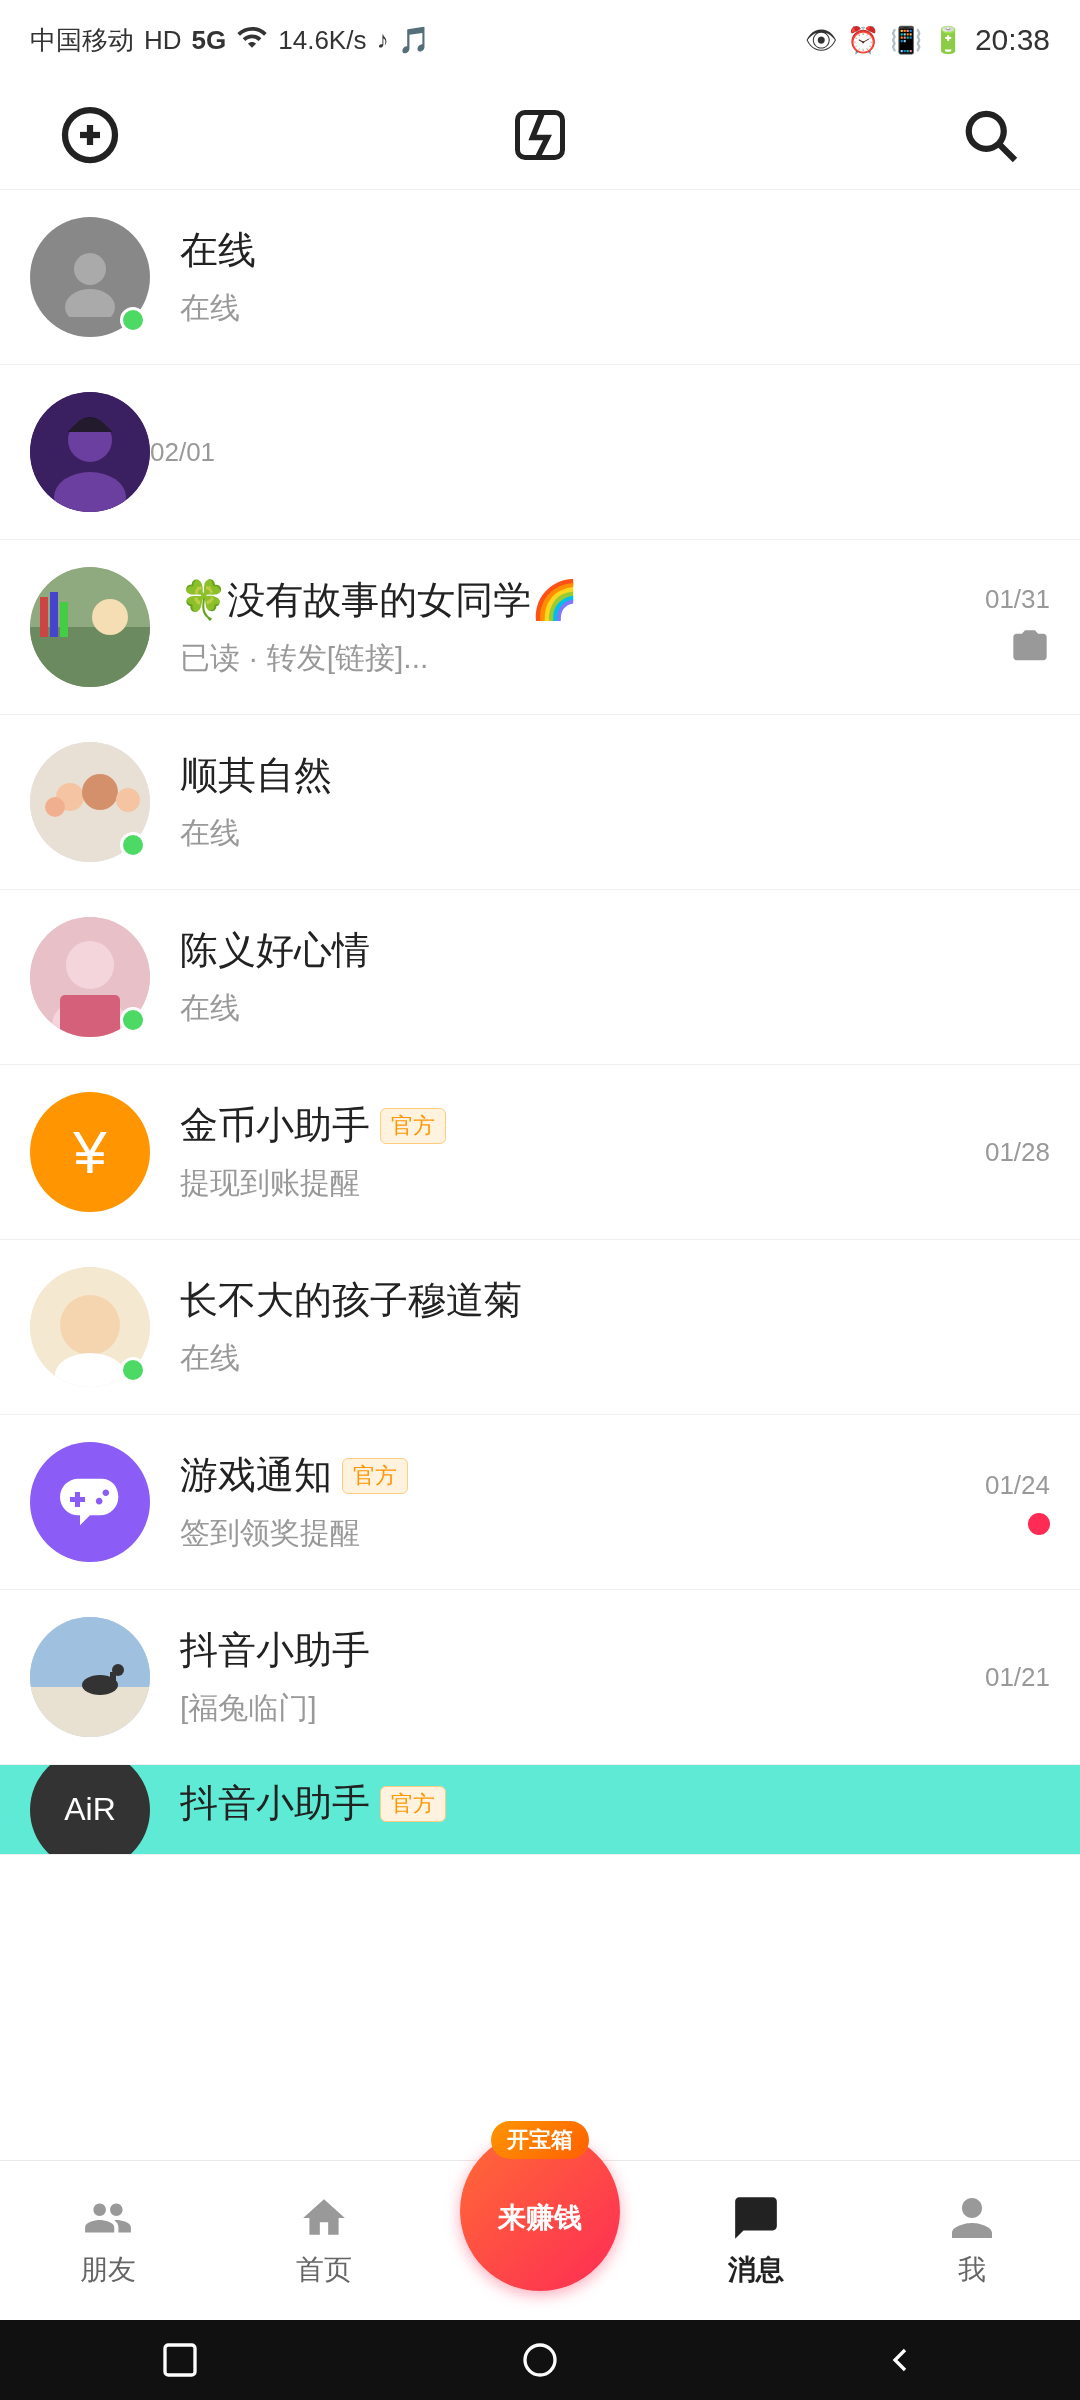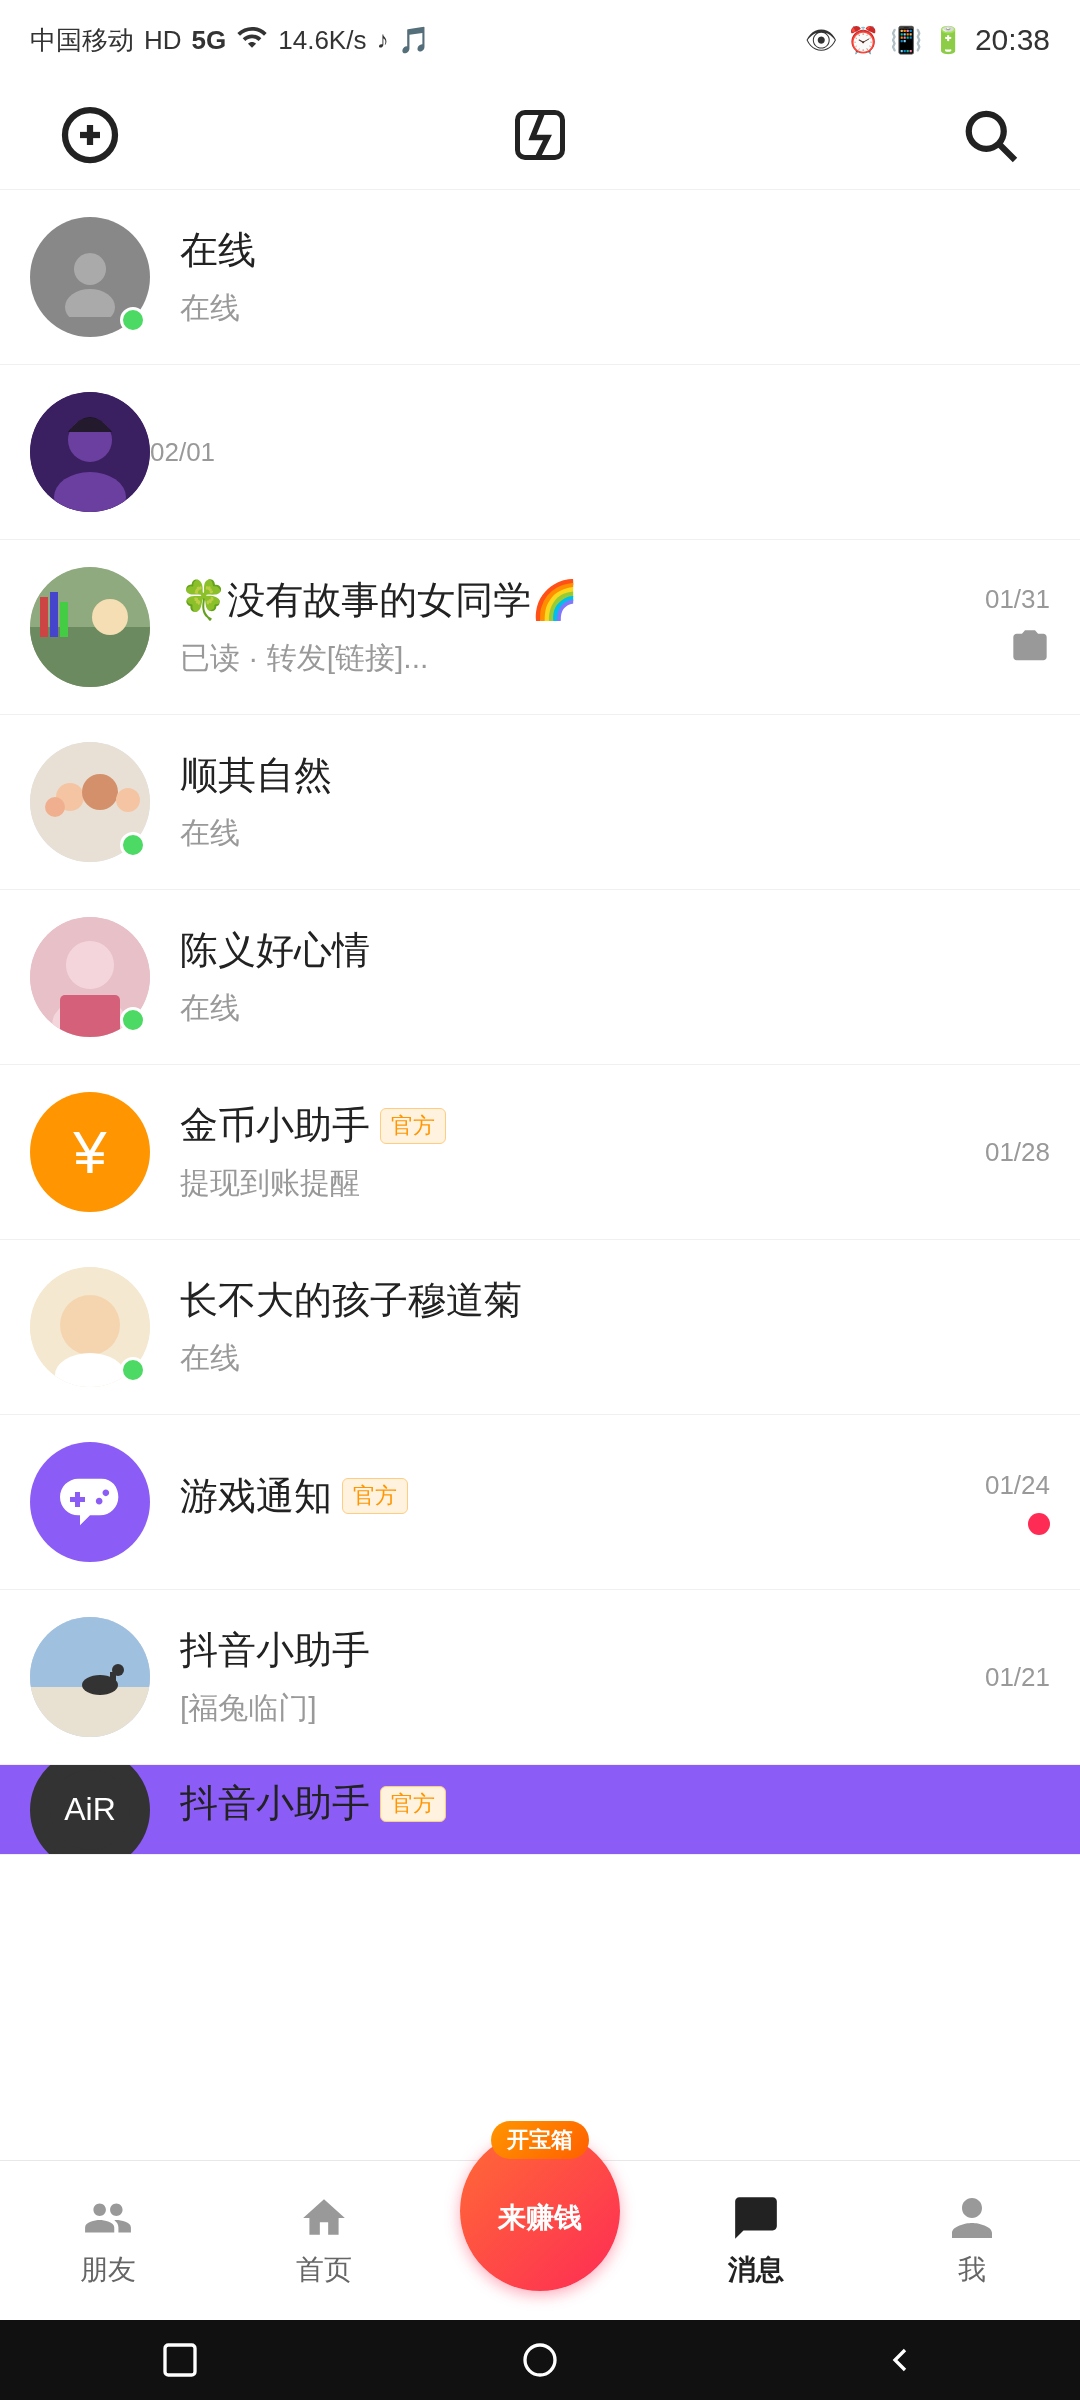--- a/index.html
+++ b/index.html
@@ -150,21 +150,21 @@
     }
 
     
     .contact-item-partial {
       width: 100%;
       height: 90px;
       display: flex;
       align-items: center;
       padding: 0 30px;
       border-bottom: 1px solid #f0f0f0;
-      background: #8b5cf6;
+      background: #5eead4;
       overflow: hidden;
     }
 
     
     .bottom-nav {
       position: absolute;
       bottom: 80px;
       left: 0;
       width: 100%;
       height: 160px;
@@ -453,20 +453,21 @@
         <svg width="80" height="80" viewBox="0 0 24 24" fill="white">
           <path d="M15.5 5H8.5C5.46 5 3 7.46 3 10.5S5.46 16 8.5 16h.5v3l3-3h3c3.04 0 5.5-2.46 5.5-5.5S18.54 5 15.5 5zm-5 7H9v1.5H7.5V12H6v-1.5h1.5V9H9v1.5h1.5V11zm4.25.75c-.55 0-1-.45-1-1s.45-1 1-1 1 .45 1 1-.45 1-1 1zm2-2.5c-.55 0-1-.45-1-1s.45-1 1-1 1 .45 1 1-.45 1-1 1z"></path>
         </svg>
       </div>
     </div>
     <div class="contact-info">
       <div class="contact-name">
         游戏通知
         <span class="official-badge">官方</span>
       </div>
+      <div class="contact-sub">签到领奖提醒</div>
     </div>
     <div class="contact-meta">
       <span class="contact-time">01/24</span>
       <div class="unread-dot"></div>
     </div>
   </div>
 
   <div class="contact-item">
     <div class="avatar-wrap">
       <div class="avatar" style="background:#c8d8e8;">

